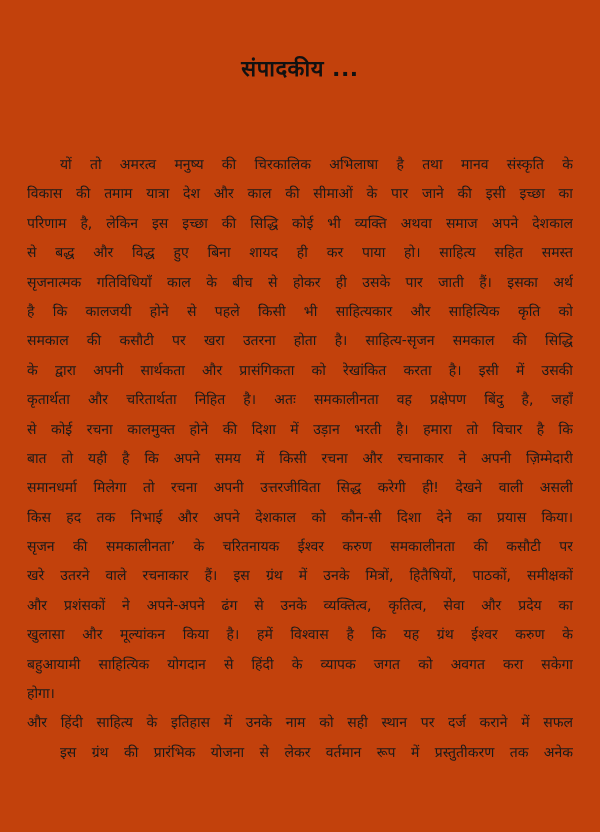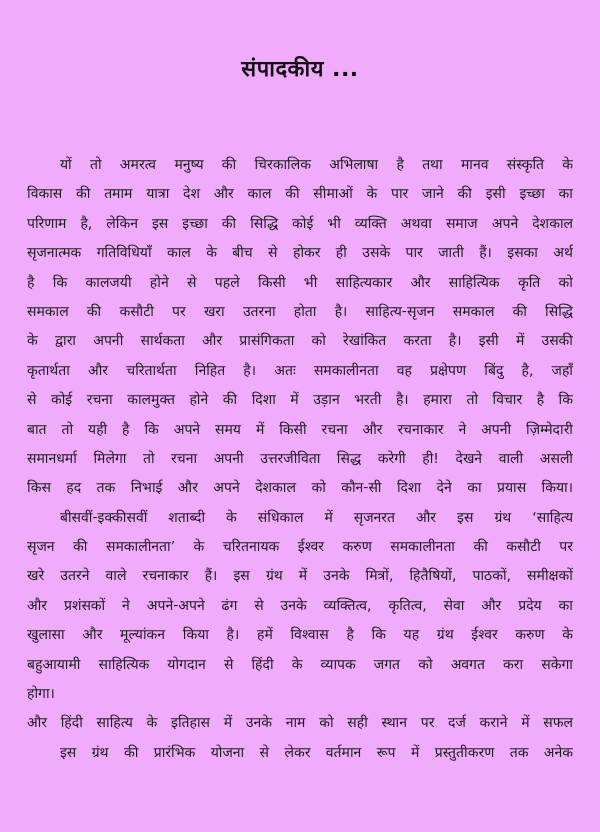--- a/index.html
+++ b/index.html
@@ -1,19 +1,19 @@
 <!DOCTYPE html>
 <html><head>
 <meta charset="utf-8">
 <style>
   html, body { margin: 0; padding: 0; background: #ffffff; }
   body { width: 600px; height: 832px; overflow: hidden; position: relative; }
   .page {
     position: absolute; left: 0; top: 0; width: 600px; height: 832px;
-    background: #f0abfc; color: #1a1a1a;
+    background: #c2410c; color: #1a1a1a;
     font-family: "DejaVu Sans", "Liberation Sans", sans-serif;
   }
   .title {
     position: absolute; top: 52px; left: 0; width: 600px;
     text-align: center; font-size: 22px; font-weight: bold; color: #111;
     letter-spacing: 0.5px;
   }
   .body {
     position: absolute; left: 27px; top: 150px; width: 546px;
   }
@@ -30,33 +30,33 @@
 
 <div class="page">
   <div class="title">संपादकीय ...</div>
 
   <div class="body">
 
     <div>
       <span class="line indent">यों तो अमरत्व मनुष्य की चिरकालिक अभिलाषा है तथा मानव संस्कृति के</span>
       <span class="line">विकास की तमाम यात्रा देश और काल की सीमाओं के पार जाने की इसी इच्छा का</span>
       <span class="line">परिणाम है, लेकिन इस इच्छा की सिद्धि कोई भी व्यक्ति अथवा समाज अपने देशकाल</span>
+      <span class="line">से बद्ध और विद्ध हुए बिना शायद ही कर पाया हो। साहित्य सहित समस्त</span>
       <span class="line">सृजनात्मक गतिविधियाँ काल के बीच से होकर ही उसके पार जाती हैं। इसका अर्थ</span>
       <span class="line">है कि कालजयी होने से पहले किसी भी साहित्यकार और साहित्यिक कृति को</span>
       <span class="line">समकाल की कसौटी पर खरा उतरना होता है। साहित्य-सृजन समकाल की सिद्धि</span>
       <span class="line">के द्वारा अपनी सार्थकता और प्रासंगिकता को रेखांकित करता है। इसी में उसकी</span>
       <span class="line">कृतार्थता और चरितार्थता निहित है। अतः समकालीनता वह प्रक्षेपण बिंदु है, जहाँ</span>
       <span class="line">से कोई रचना कालमुक्त होने की दिशा में उड़ान भरती है। हमारा तो विचार है कि</span>
       <span class="line">बात तो यही है कि अपने समय में किसी रचना और रचनाकार ने अपनी ज़िम्मेदारी</span>
       <span class="line">समानधर्मा मिलेगा तो रचना अपनी उत्तरजीविता सिद्ध करेगी ही! देखने वाली असली</span>
       <span class="line">किस हद तक निभाई और अपने देशकाल को कौन-सी दिशा देने का प्रयास किया।</span>
     </div>
 
     <div>
-      <span class="line indent">बीसवीं-इक्कीसवीं शताब्दी के संधिकाल में सृजनरत और इस ग्रंथ ‘साहित्य</span>
       <span class="line">सृजन की समकालीनता’ के चरितनायक ईश्वर करुण समकालीनता की कसौटी पर</span>
       <span class="line">खरे उतरने वाले रचनाकार हैं। इस ग्रंथ में उनके मित्रों, हितैषियों, पाठकों, समीक्षकों</span>
       <span class="line">और प्रशंसकों ने अपने-अपने ढंग से उनके व्यक्तित्व, कृतित्व, सेवा और प्रदेय का</span>
       <span class="line">खुलासा और मूल्यांकन किया है। हमें विश्वास है कि यह ग्रंथ ईश्वर करुण के</span>
       <span class="line">बहुआयामी साहित्यिक योगदान से हिंदी के व्यापक जगत को अवगत करा सकेगा</span>
       <span class="line last">होगा।</span>
       <span class="line">और हिंदी साहित्य के इतिहास में उनके नाम को सही स्थान पर दर्ज कराने में सफल</span>
     </div>
 
     <div>

